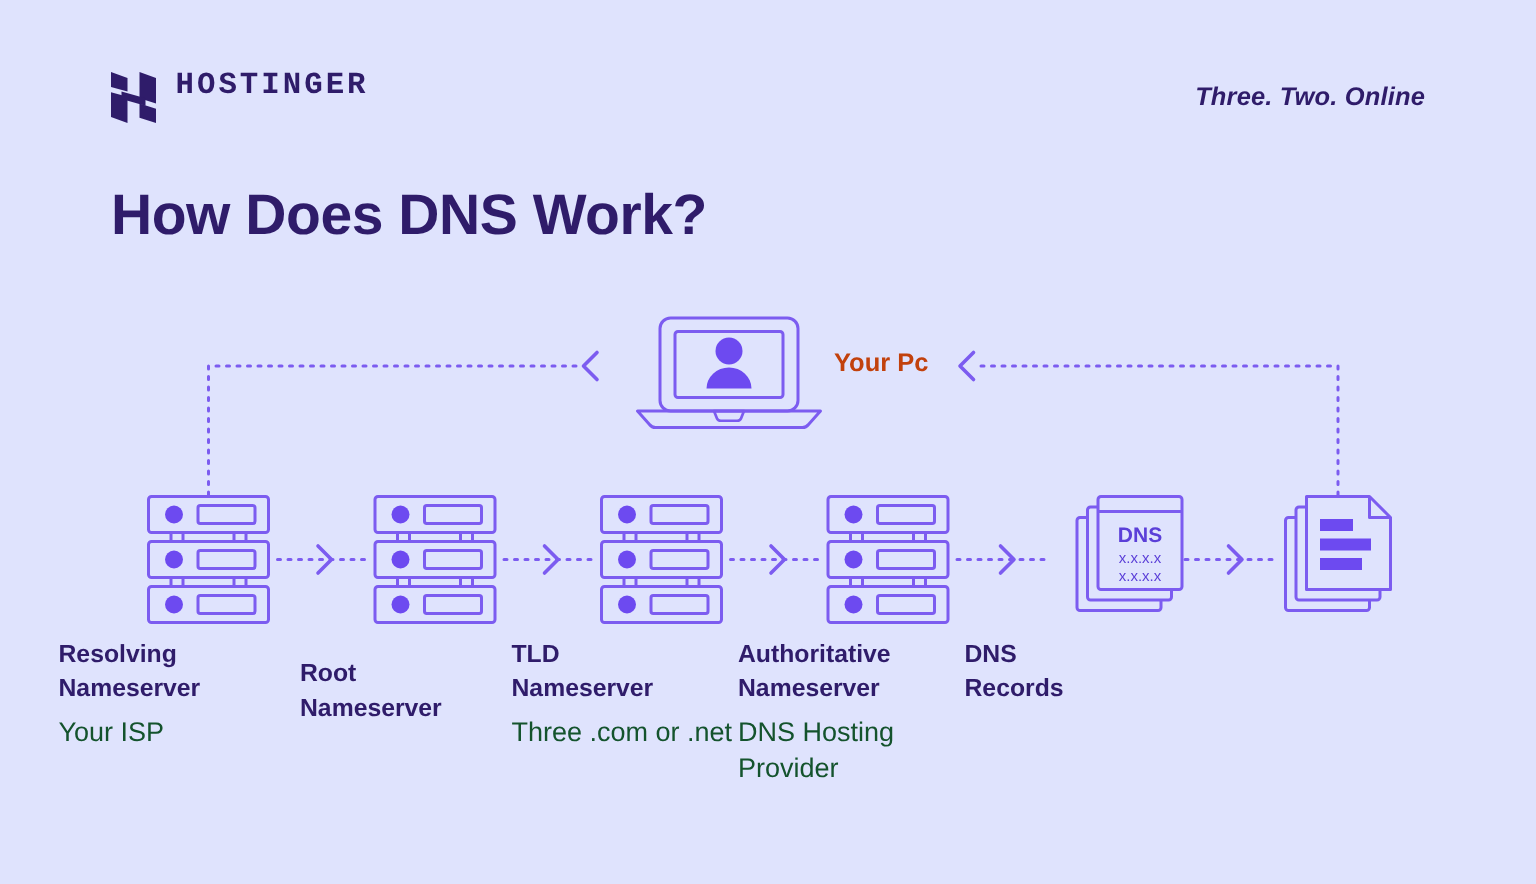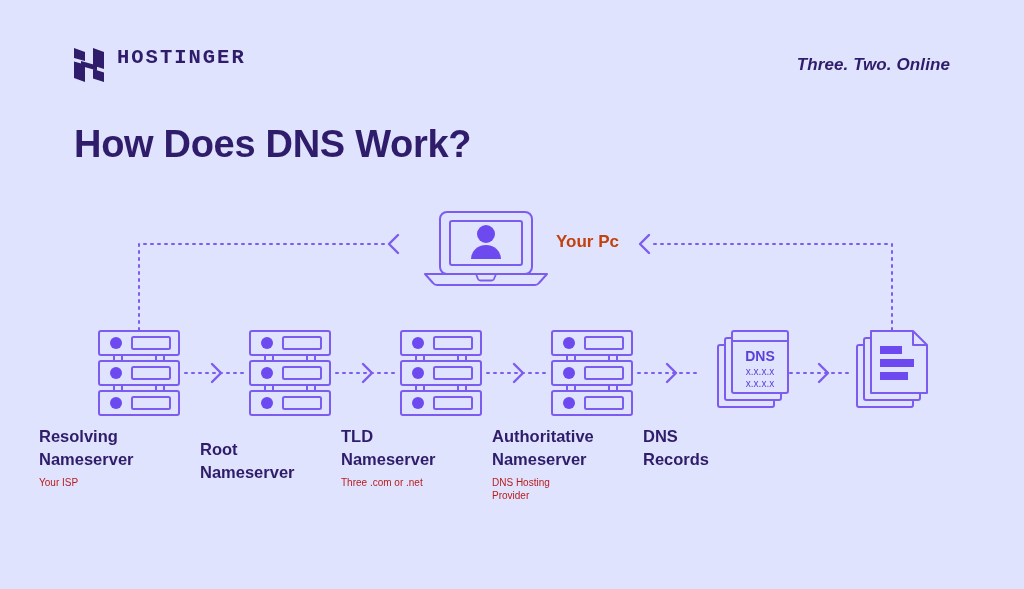--- a/index.html
+++ b/index.html
@@ -52,21 +52,21 @@
   .node-label {
     position: absolute;
     width: 200px;
   }
   .node-title {
     font-size: 16.5px; font-weight: bold; color: #2f1c6a;
     line-height: 1.38; white-space: pre-line;
   }
   .node-sub {
     margin-top: 5px;
-    font-size: 10px; font-weight: normal; color: #b91c1c;
+    font-size: 18px; font-weight: normal; color: #14532d;
     line-height: 1.35; white-space: pre-line;
   }
 
   .doc-text {
     font-family: "Liberation Sans", sans-serif;
     fill: #5b3fd8;
   }
 </style>
 </head>
 <body>

